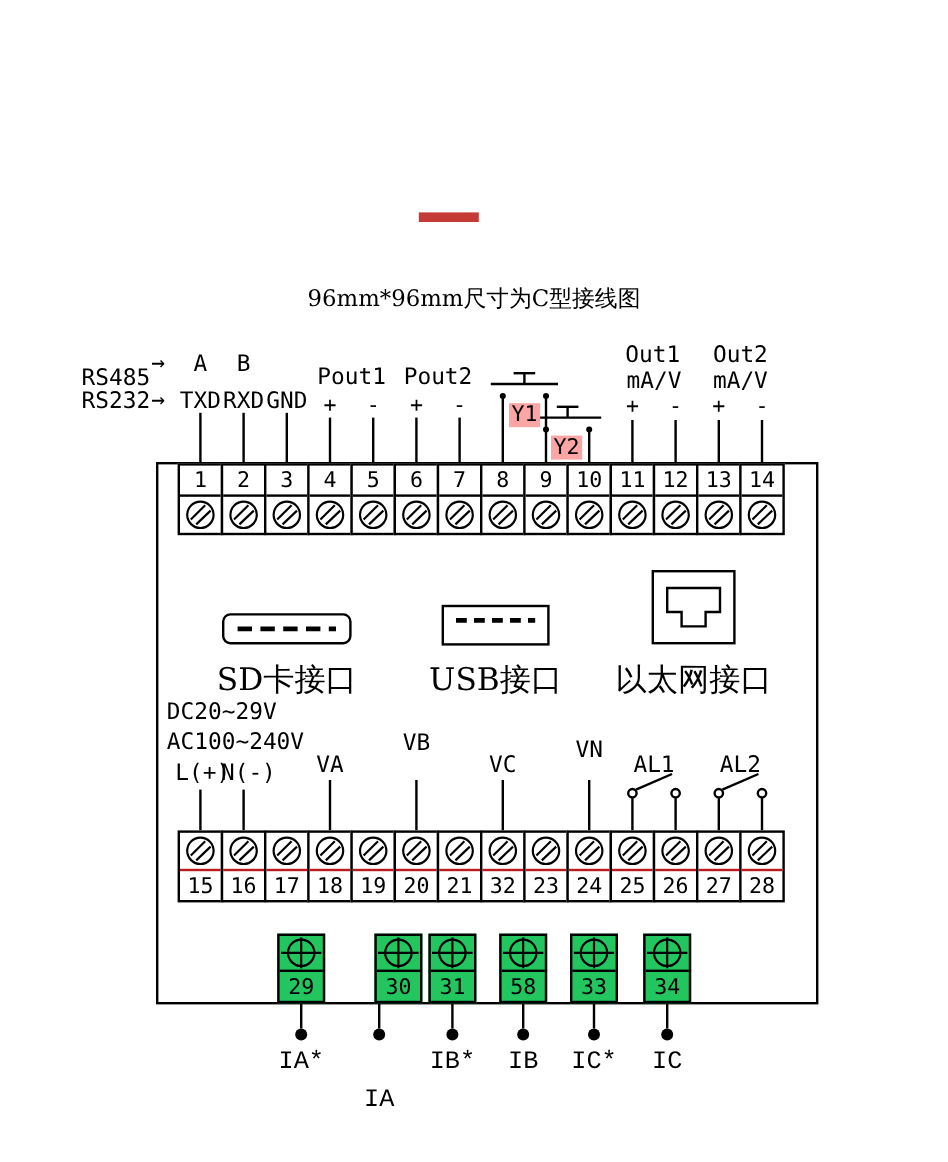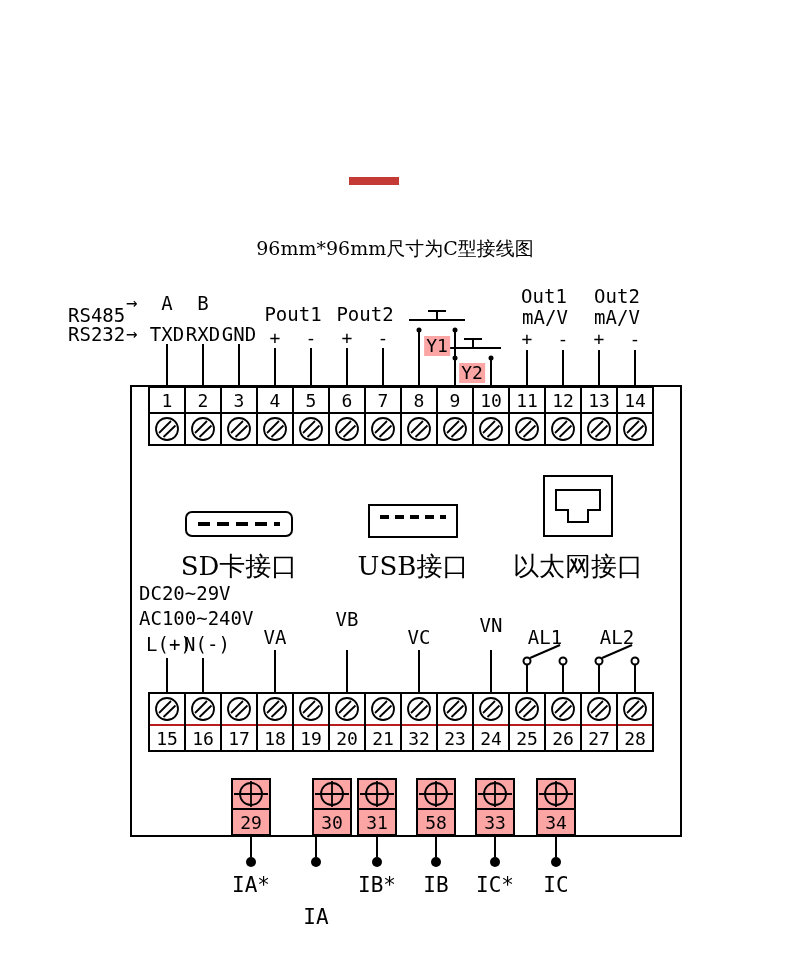--- a/index.html
+++ b/index.html
@@ -10,31 +10,31 @@
          letter-spacing:10px;line-height:1.1;}
   .red-dash{position:absolute;left:349px;top:177px;width:50px;height:8px;background:#c43a35;}
   .subtitle{position:absolute;top:236px;left:0;width:100%;text-align:center;
             font-family:"DejaVu Serif", serif;font-size:19px;}
   svg.overlay{position:absolute;left:0;top:0;}
   .lbl{position:absolute;font-size:19px;line-height:1.1;transform:translateX(-50%);
        white-space:nowrap;}
   .lbl.na{transform:none;}
   .lbl.sm{font-size:18px;}
   .lbl.bgw{background:#fca5a5;padding:0 2px;}
-  .lbl.big{font-size:21px;}
+  .lbl.big{font-size:21px;font-family:Liberation Mono, monospace;}
   .cjk{position:absolute;font-family:"DejaVu Serif", serif;font-size:26px;
        transform:translateX(-50%);white-space:nowrap;}
   .tstrip{position:absolute;display:flex;}
   .tcell{width:38px;margin-left:-2px;border:2px solid #000;background:#fff;box-sizing:border-box;}
   .tcell:first-child{margin-left:0;}
   .tnum{height:24px;display:flex;align-items:center;justify-content:center;font-size:18px;}
   .tb{border-bottom:2px solid #000;}
   .tt{border-top:2px solid #b91c1c;}
   .tscrew{height:30px;display:flex;align-items:center;justify-content:center;}
-  .ccell{position:absolute;width:40px;border:2px solid #000;background:#fca5a5;box-sizing:border-box;}
+  .ccell{position:absolute;width:40px;border:2px solid #000;background:#22c55e;box-sizing:border-box;}
   .ccross{height:28px;border-bottom:2px solid #000;display:flex;align-items:center;justify-content:center;}
   .cnum{height:24px;display:flex;align-items:center;justify-content:center;font-size:18px;}
 </style>
 </head>
 <body>
 
 <div class="page">
 
   <div class="red-dash"></div>
   <div class="subtitle">96mm*96mm尺寸为C型接线图</div>

